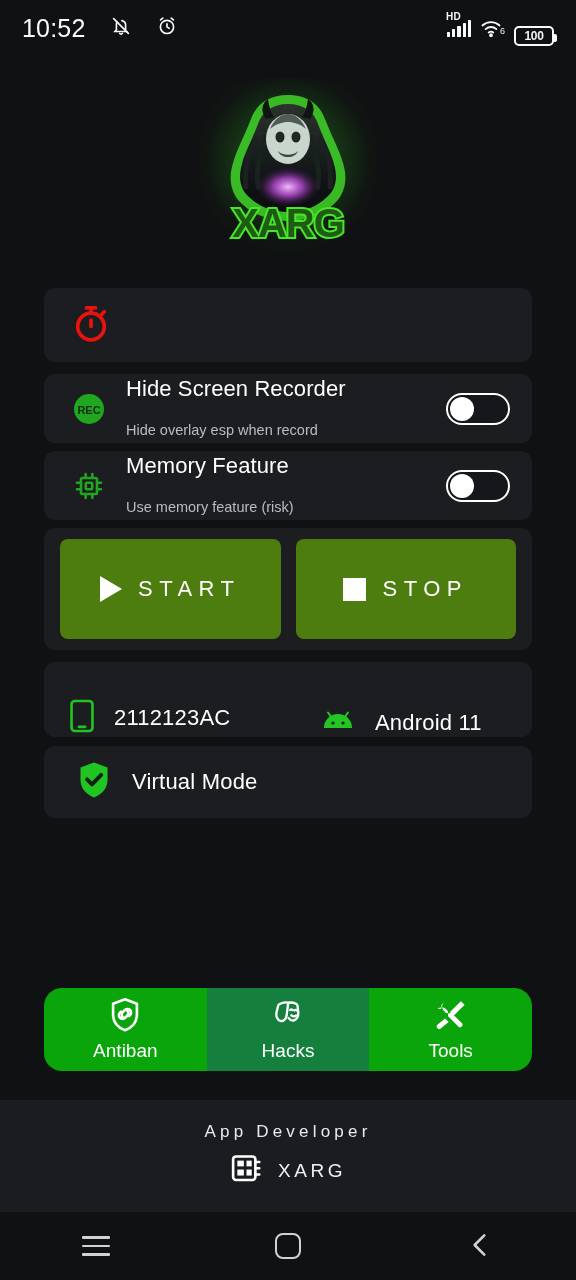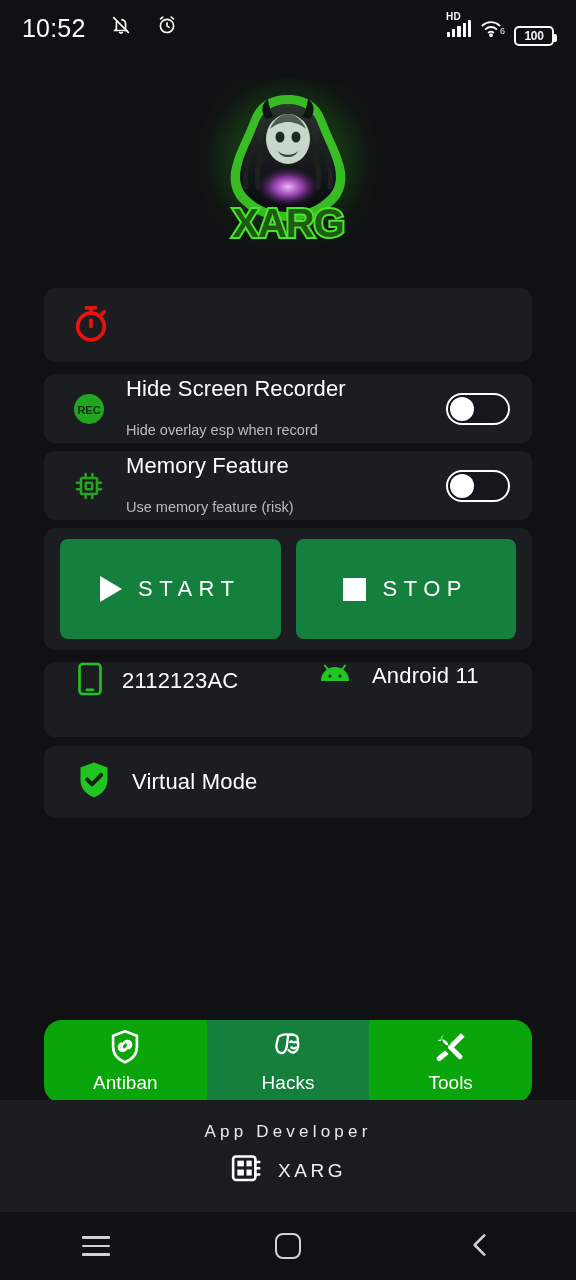--- a/index.html
+++ b/index.html
@@ -11,21 +11,21 @@
   }
   body { position:relative; }
 
   
   .statusbar{
     position:absolute; top:0; left:0; width:576px; height:56px;
     display:flex; align-items:center; justify-content:space-between;
     padding:0 22px 0 22px;
     color:#f2f3f5;
   }
-  .sb-left{ display:flex; align-items:flex-start; gap:24px; }
+  .sb-left{ display:flex; align-items:center; gap:24px; }
   .sb-time{ font-size:25px; font-weight:400; letter-spacing:.2px; color:#fafafa; }
   .sb-right{ display:flex; align-items:center; gap:9px; }
   .hd-wrap{ position:relative; display:flex; align-items:flex-end; }
   .hd-txt{ position:absolute; top:-9px; left:-1px; font-size:10px; font-weight:700; letter-spacing:.3px; }
   .bars{ display:flex; align-items:flex-end; gap:2px; height:17px; }
   .bars i{ width:3.2px; background:#fafafa; border-radius:.5px; display:block; }
   .bars i:nth-child(1){ height:5px; }
   .bars i:nth-child(2){ height:8px; }
   .bars i:nth-child(3){ height:11px; }
   .bars i:nth-child(4){ height:14px; }
@@ -79,43 +79,43 @@
     position:absolute; top:2px; left:2px; width:24px; height:24px;
     border-radius:50%; background:#ffffff;
   }
 
   
   .card-actions{
     top:528px; height:122px; display:flex; align-items:center; gap:15px; padding:0 16px;
   }
   .btn-action{
     flex:1 1 0; height:100px; border:none; border-radius:8px;
-    background:#15803d; color:#ffffff; cursor:pointer;
+    background:#4d7c0f; color:#ffffff; cursor:pointer;
     display:flex; align-items:center; justify-content:center; gap:16px;
     font-family:"Liberation Sans", sans-serif;
   }
   .btn-label{ font-size:22px; letter-spacing:6.5px; font-weight:400; }
   .ico-play{
     width:0; height:0; border-left:22px solid #ffffff;
     border-top:13px solid transparent; border-bottom:13px solid transparent;
   }
   .ico-stop{ width:23px; height:23px; background:#ffffff; }
 
   
-  .card-device{ top:662px; height:75px; display:flex; align-items:flex-start; padding:0 22px; }
+  .card-device{ top:662px; height:75px; display:flex; align-items:flex-end; padding:0 14px;gap:11px; }
   .dev-left{ display:flex; align-items:center; gap:18px; width:250px; padding-left:10px; }
   .dev-right{ display:flex; align-items:center; gap:18px; }
   .dev-text{ font-size:22px; color:#ffffff; letter-spacing:.2px; }
 
   .card-virtual{ top:746px; height:72px; display:flex; align-items:center; padding-left:32px; gap:20px; }
 
   
   .tabs{
     position:absolute; left:44px; top:988px; width:488px; height:83px;
-    display:flex; border-radius:18px; overflow:hidden;margin-top:32px;
+    display:flex; border-radius:18px; overflow:hidden;
   }
   .tab{
     flex:1 1 0; display:flex; flex-direction:column; align-items:center; justify-content:center;
     gap:4px; cursor:pointer; background:#0aa50a; border:none;
     font-family:"Liberation Sans", sans-serif;
   }
   .tab.dim{ background:#15803d; }
   .tab-label{ font-size:19px; color:#ffffff; }
 
   

